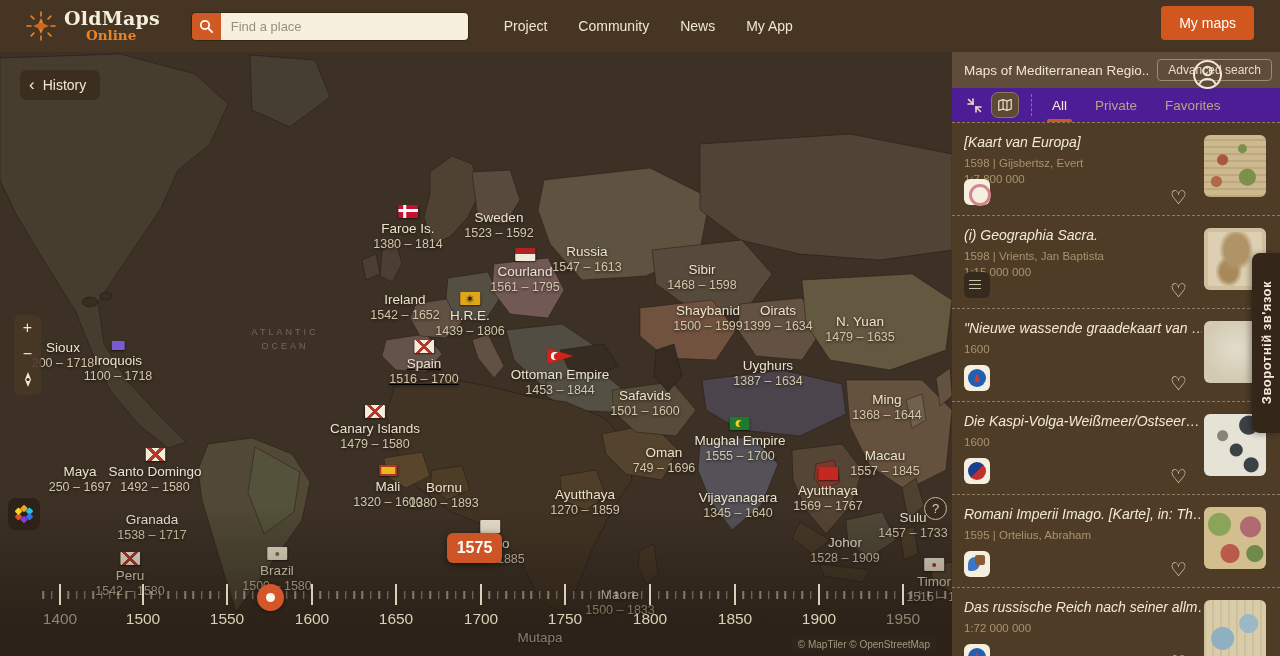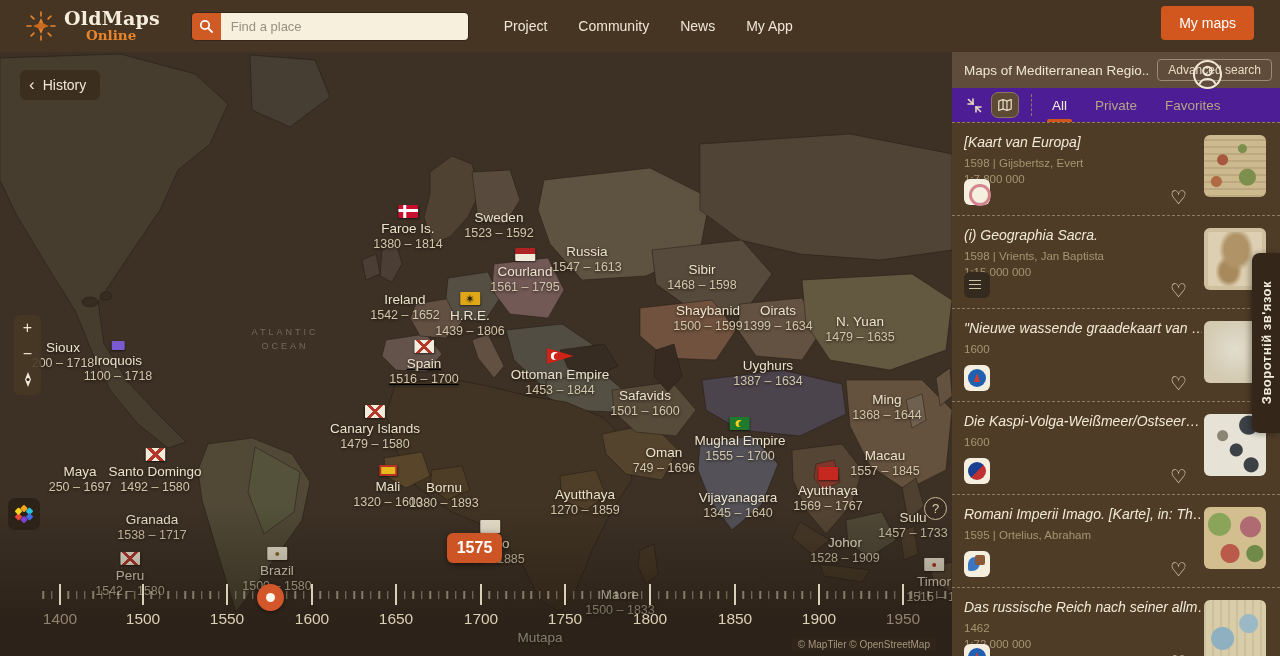--- a/index.html
+++ b/index.html
@@ -736,21 +736,20 @@
         </div>
         <div class="result-item">
           <div class="ri-title">Romani Imperii Imago. [Karte], in: Th…</div>
           <div class="ri-meta">1595 | Ortelius, Abraham</div>
           <div class="ri-logo logo-shapes-blue-brown"></div>
           <div class="ri-heart">♡</div>
           <div class="ri-thumb thumb5"></div>
         </div>
         <div class="result-item">
           <div class="ri-title">Das russische Reich nach seiner allm…</div>
-          <div class="ri-meta">1462</div>
           <div class="ri-meta">1:72 000 000</div>
           <div class="ri-logo logo-compass-blue"></div>
           <div class="ri-heart">♡</div>
           <div class="ri-thumb thumb6"></div>
         </div>
       </div>
   </div>
 
   <div class="feedback">
     <span>Зворотній зв'язок</span>

